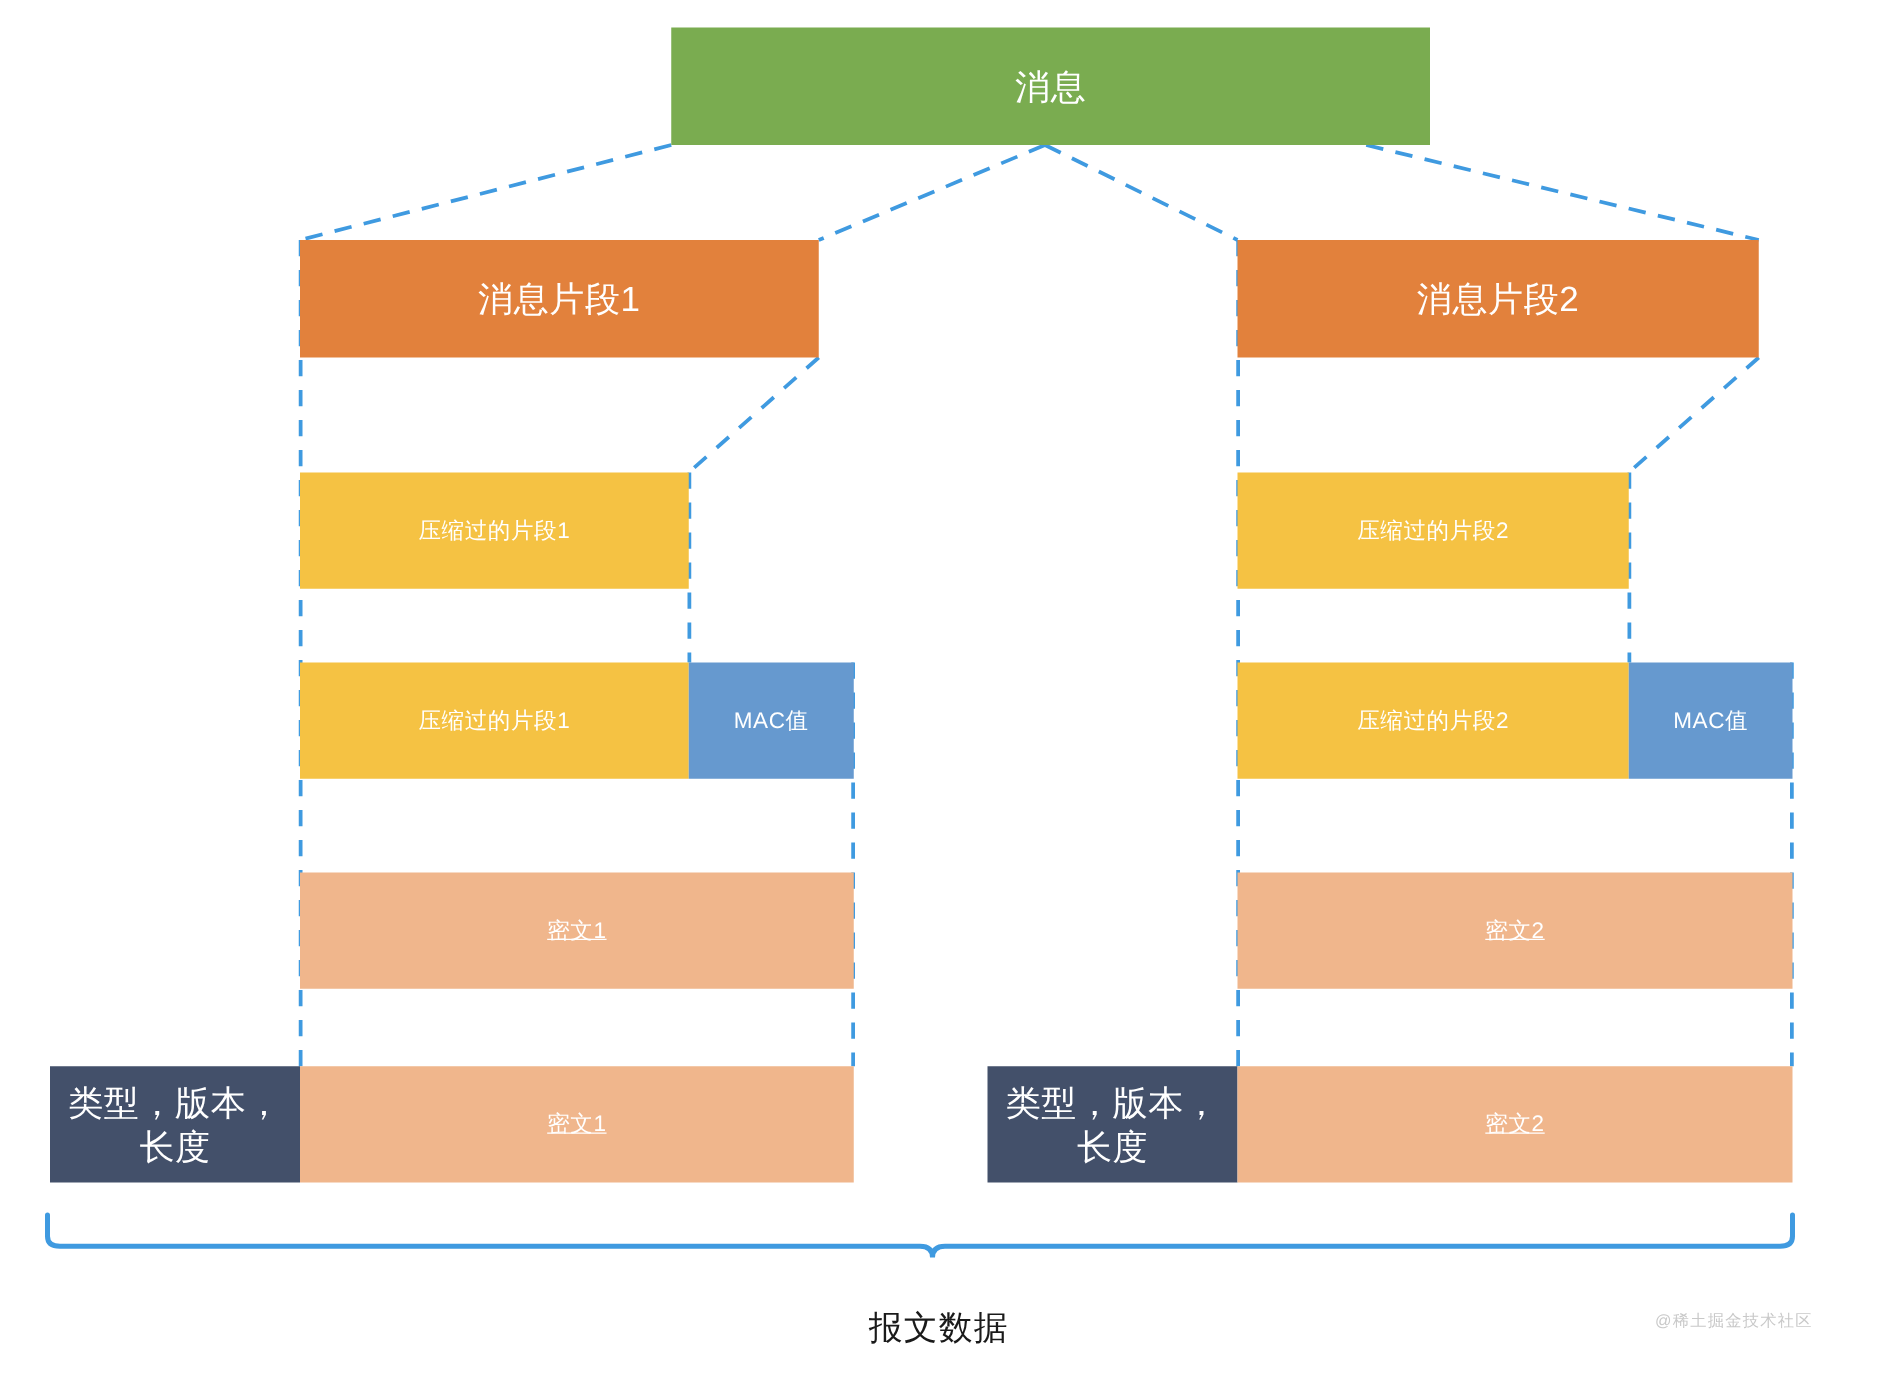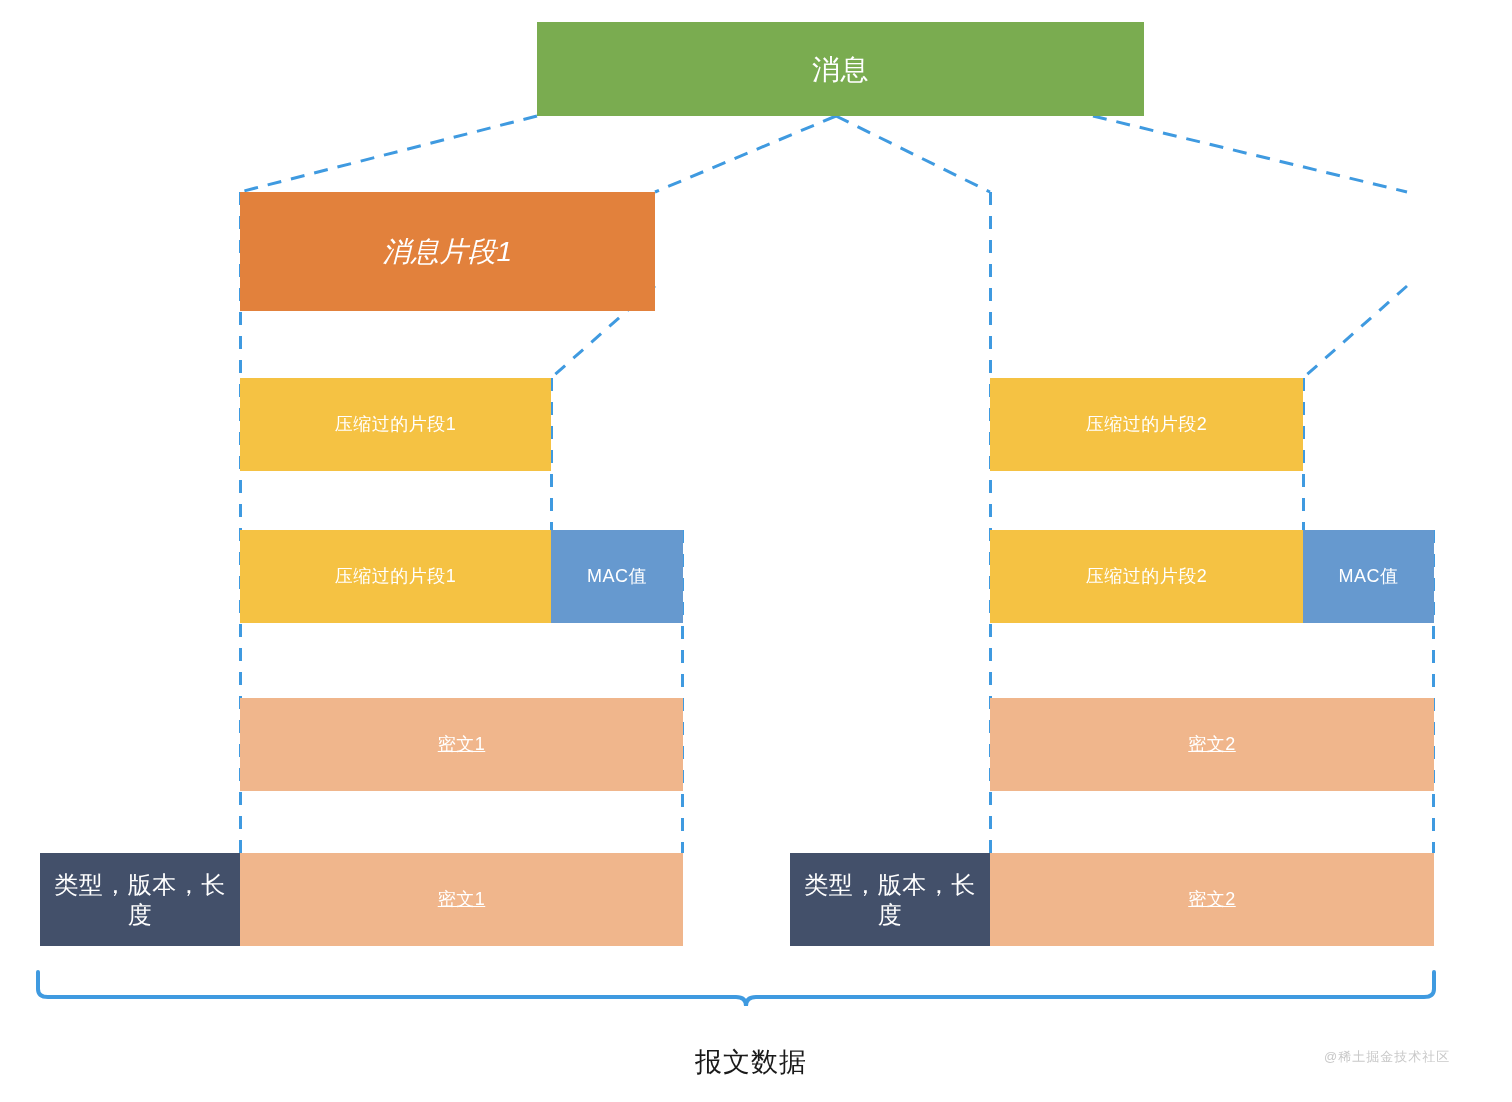--- a/index.html
+++ b/index.html
@@ -38,21 +38,21 @@
   }
   .box-green   { background: #7aac50; }
   .box-orange  { background: #e2813c; }
   .box-yellow  { background: #f5c243; }
   .box-blue    { background: #6699cf; }
   .box-peach   { background: #f0b68c; text-decoration: underline; }
   .box-navy    { background: #43506a; }
 
   .lbl-28 { font-size: 28px; }
   .lbl-26 { font-size: 18px; }
-  .lbl-24 { font-size: 24px; }
+  .lbl-24 { font-size: 28px; }
 
   .caption {
     position: absolute;
     color: #1a1a1a;
     font-size: 27px;
     letter-spacing: 1px;
     white-space: nowrap;
   }
   .watermark {
     position: absolute;
@@ -89,21 +89,21 @@
     <line x1="1303.5" y1="378" x2="1303.5" y2="530" stroke="#3f9ae0" stroke-width="3" stroke-dasharray="13 11" fill="none"></line>
     <line x1="1433.5" y1="530" x2="1433.5" y2="853" stroke="#3f9ae0" stroke-width="3" stroke-dasharray="13 11" fill="none"></line>
 
     <path d="M 38 972 L 38 989 Q 38 997 48 997 L 736 997 Q 746 997 746 1006 Q 746 997 756 997 L 1424 997 Q 1434 997 1434 989 L 1434 972" stroke="#3f9ae0" stroke-width="4" fill="none" stroke-linecap="round"></path>
   </svg>
 
   <div class="box box-green lbl-28" style="left:537px; top:22px; width:607px; height:94px;">
     <span>消息</span>
   </div>
 
-  <div class="box box-orange lbl-28" style="left:240px; top:192px; width:415px; height:119px;font-style:italic;">
+  <div class="box box-orange lbl-28" style="left:240px; top:192px; width:415px; height:94px;">
     <span>消息片段1</span>
   </div>
 
   <div class="box box-yellow lbl-26" style="left:240px; top:378px; width:311px; height:93px;">
     <span>压缩过的片段1</span>
   </div>
 
   <div class="box box-yellow lbl-26" style="left:240px; top:530px; width:311px; height:93px;">
     <span>压缩过的片段1</span>
   </div>
@@ -115,20 +115,23 @@
     <span>密文1</span>
   </div>
 
   <div class="box box-navy lbl-24" style="left:40px; top:853px; width:200px; height:93px; padding:0 8px;">
     <span>类型，版本，长度</span>
   </div>
   <div class="box box-peach lbl-26" style="left:240px; top:853px; width:443px; height:93px;">
     <span>密文1</span>
   </div>
 
+  <div class="box box-orange lbl-28" style="left:990px; top:192px; width:417px; height:94px;">
+    <span>消息片段2</span>
+  </div>
 
   <div class="box box-yellow lbl-26" style="left:990px; top:378px; width:313px; height:93px;">
     <span>压缩过的片段2</span>
   </div>
 
   <div class="box box-yellow lbl-26" style="left:990px; top:530px; width:313px; height:93px;">
     <span>压缩过的片段2</span>
   </div>
   <div class="box box-blue lbl-26" style="left:1303px; top:530px; width:131px; height:93px;">
     <span>MAC值</span>

